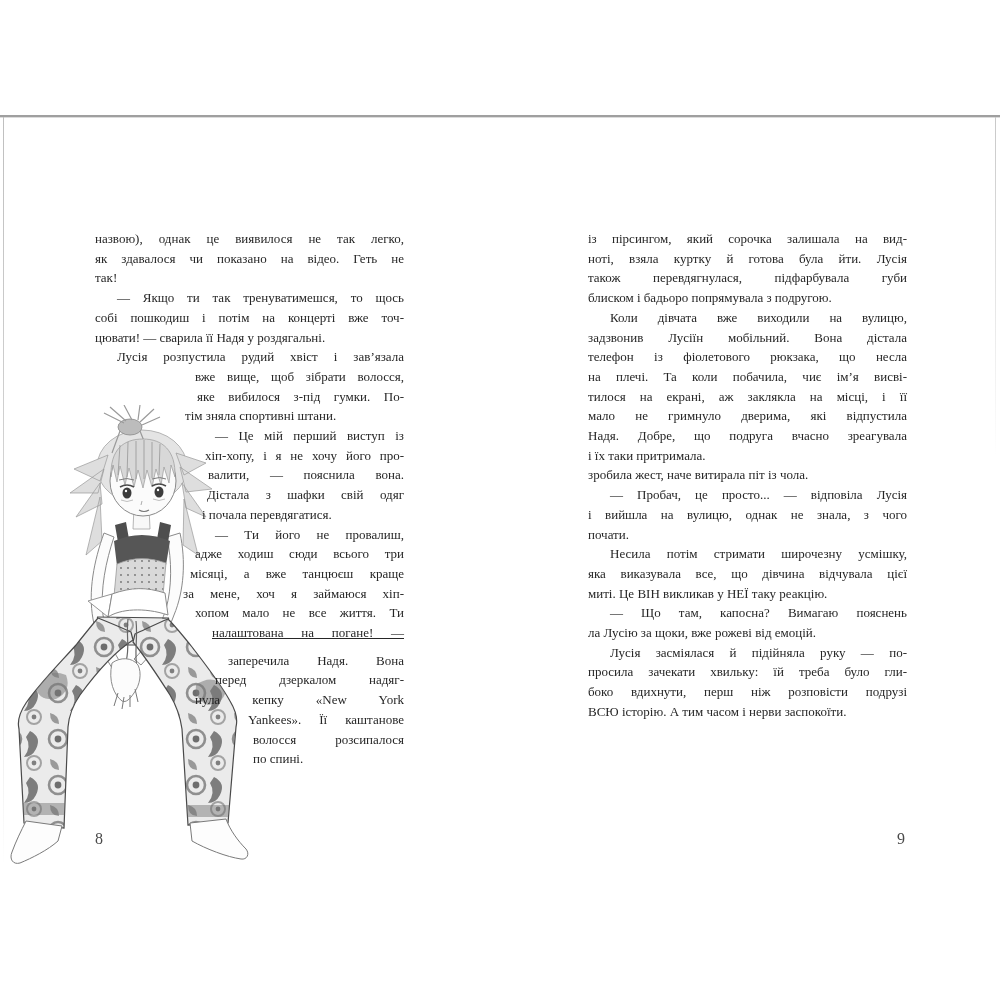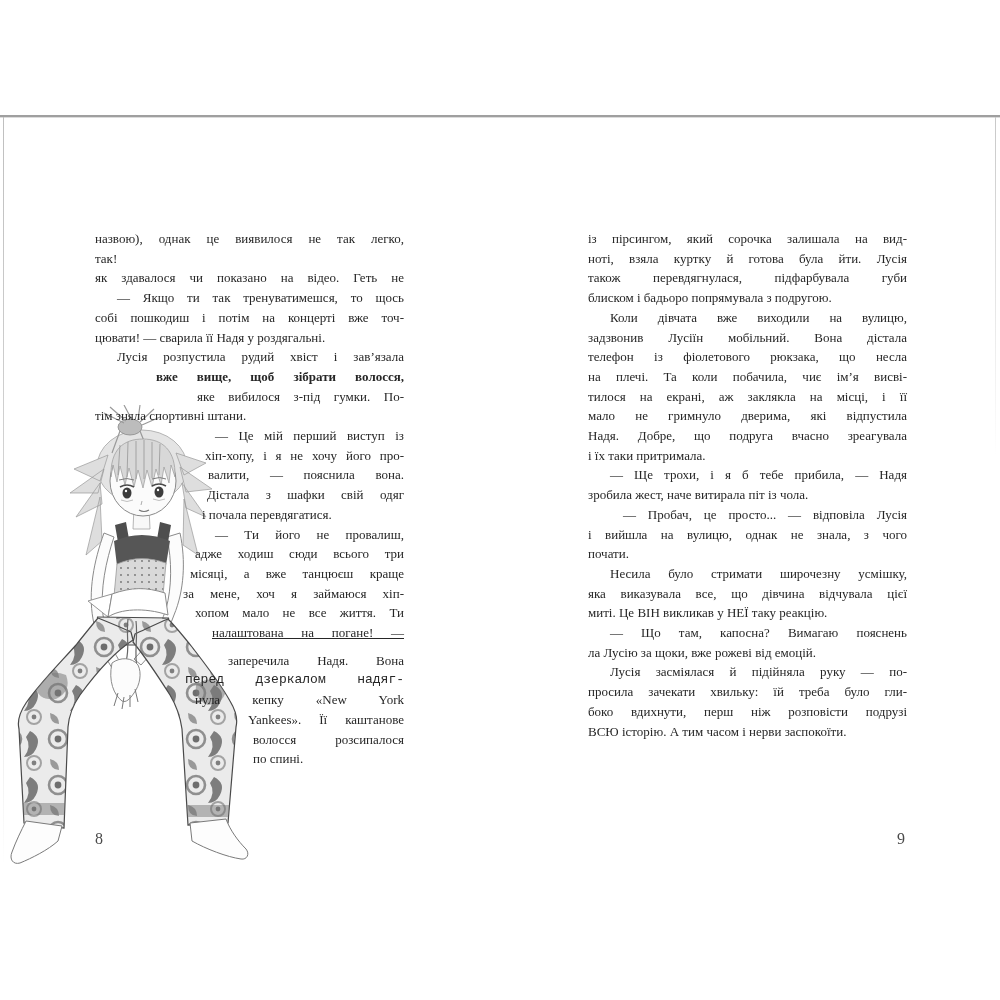--- a/index.html
+++ b/index.html
@@ -119,67 +119,66 @@
     </g>
 
     <g>
       <path d="M26,416 L62,421 L58,436 C48,445 32,453 20,458 C13,460 9,454 12,447 C16,436 21,426 26,416 Z" fill="#fdfdfd" stroke="#7a7a7a" stroke-width="1"></path>
       <path d="M190,418 L226,414 C230,425 238,436 246,444 C250,449 247,455 241,454 C227,452 206,444 192,436 Z" fill="#fdfdfd" stroke="#7a7a7a" stroke-width="1"></path>
     </g>
   </svg>
 
   <div class="col col-left">
       <div class="ln">назвою), однак це виявилося не так легко,</div>
+      <div class="ln">як здавалося чи показано на відео. Геть не</div>
       <div class="ln end">так!</div>
-      <div class="ln">як здавалося чи показано на відео. Геть не</div>
       <div class="ln" style="margin-left: 22px;">— Якщо ти так тренуватимешся, то щось</div>
       <div class="ln">собі пошкодиш і потім на концерті вже точ-</div>
       <div class="ln end">цювати! — сварила її Надя у роздягальні.</div>
       <div class="ln" style="margin-left: 22px;">Лусія розпустила рудий хвіст і зав’язала</div>
-      <div class="ln" style="margin-left: 61px; font-weight: bold;">вже вище, щоб зібрати волосся,</div>
+      <div class="ln" style="margin-left: 100px;">вже вище, щоб зібрати волосся,</div>
       <div class="ln" style="margin-left: 102px;">яке вибилося з-під гумки. По-</div>
-      <div class="ln end" style=" text-align: right;">тім зняла спортивні штани.</div>
+      <div class="ln end" style="margin-left: 90px; text-align: right;">тім зняла спортивні штани.</div>
       <div class="ln" style="margin-left: 120px;">— Це мій перший виступ із</div>
       <div class="ln" style="margin-left: 110px;">хіп-хопу, і я не хочу його про-</div>
       <div class="ln" style="margin-left: 113px;">валити, — пояснила вона.</div>
       <div class="ln" style="margin-left: 112px;">Дістала з шафки свій одяг</div>
       <div class="ln end" style="margin-left: 107px;">і почала перевдягатися.</div>
       <div class="ln" style="margin-left: 120px;">— Ти його не провалиш,</div>
       <div class="ln" style="margin-left: 100px;">адже ходиш сюди всього три</div>
       <div class="ln" style="margin-left: 95px;">місяці, а вже танцюєш краще</div>
       <div class="ln" style="margin-left: 88px;">за мене, хоч я займаюся хіп-</div>
       <div class="ln" style="margin-left: 100px;">хопом мало не все життя. Ти</div>
       <div class="ln" style="margin-left: 117px; text-decoration: underline;">налаштована на погане! —</div>
       <div class="ln" style="margin-left: 133px; margin-top: 8px;">заперечила Надя. Вона</div>
-      <div class="ln" style="margin-left: 90px; font-family: Liberation Mono, monospace;">перед дзеркалом надяг-</div>
+      <div class="ln" style="margin-left: 120px;">перед дзеркалом надяг-</div>
       <div class="ln" style="margin-left: 100px;">нула кепку «New York</div>
       <div class="ln" style="margin-left: 153px;">Yankees». Її каштанове</div>
       <div class="ln" style="margin-left: 158px;">волосся розсипалося</div>
       <div class="ln end" style="margin-left: 158px;">по спині.</div>
     </div>
 
   <div class="col col-right">
       <div class="ln">із пірсингом, який сорочка залишала на вид-</div>
       <div class="ln">ноті, взяла куртку й готова була йти. Лусія</div>
       <div class="ln">також перевдягнулася, підфарбувала губи</div>
       <div class="ln end">блиском і бадьоро попрямувала з подругою.</div>
       <div class="ln" style="margin-left: 22px;">Коли дівчата вже виходили на вулицю,</div>
       <div class="ln">задзвонив Лусіїн мобільний. Вона дістала</div>
       <div class="ln">телефон із фіолетового рюкзака, що несла</div>
       <div class="ln">на плечі. Та коли побачила, чиє ім’я висві-</div>
       <div class="ln">тилося на екрані, аж заклякла на місці, і її</div>
       <div class="ln">мало не гримнуло дверима, які відпустила</div>
       <div class="ln">Надя. Добре, що подруга вчасно зреагувала</div>
       <div class="ln end">і їх таки притримала.</div>
-      <div class="ln" style="margin-left: 22px;">— Ще трохи, і я б тебе прибила, — Надя</div>
       <div class="ln end">зробила жест, наче витирала піт із чола.</div>
-      <div class="ln" style="margin-left: 35px;">— Пробач, це просто... — відповіла Лусія</div>
+      <div class="ln" style="margin-left: 22px;">— Пробач, це просто... — відповіла Лусія</div>
       <div class="ln">і вийшла на вулицю, однак не знала, з чого</div>
       <div class="ln end">почати.</div>
-      <div class="ln" style="margin-left: 22px;">Несила було стримати широчезну усмішку,</div>
+      <div class="ln" style="margin-left: 22px;">Несила потім стримати широчезну усмішку,</div>
       <div class="ln">яка виказувала все, що дівчина відчувала цієї</div>
       <div class="ln end">миті. Це ВІН викликав у НЕЇ таку реакцію.</div>
       <div class="ln" style="margin-left: 22px;">— Що там, капосна? Вимагаю пояснень</div>
       <div class="ln end">ла Лусію за щоки, вже рожеві від емоцій.</div>
       <div class="ln" style="margin-left: 22px;">Лусія засміялася й підійняла руку — по-</div>
       <div class="ln">просила зачекати хвильку: їй треба було гли-</div>
       <div class="ln">боко вдихнути, перш ніж розповісти подрузі</div>
       <div class="ln end">ВСЮ історію. А тим часом і нерви заспокоїти.</div>
     </div>
 

